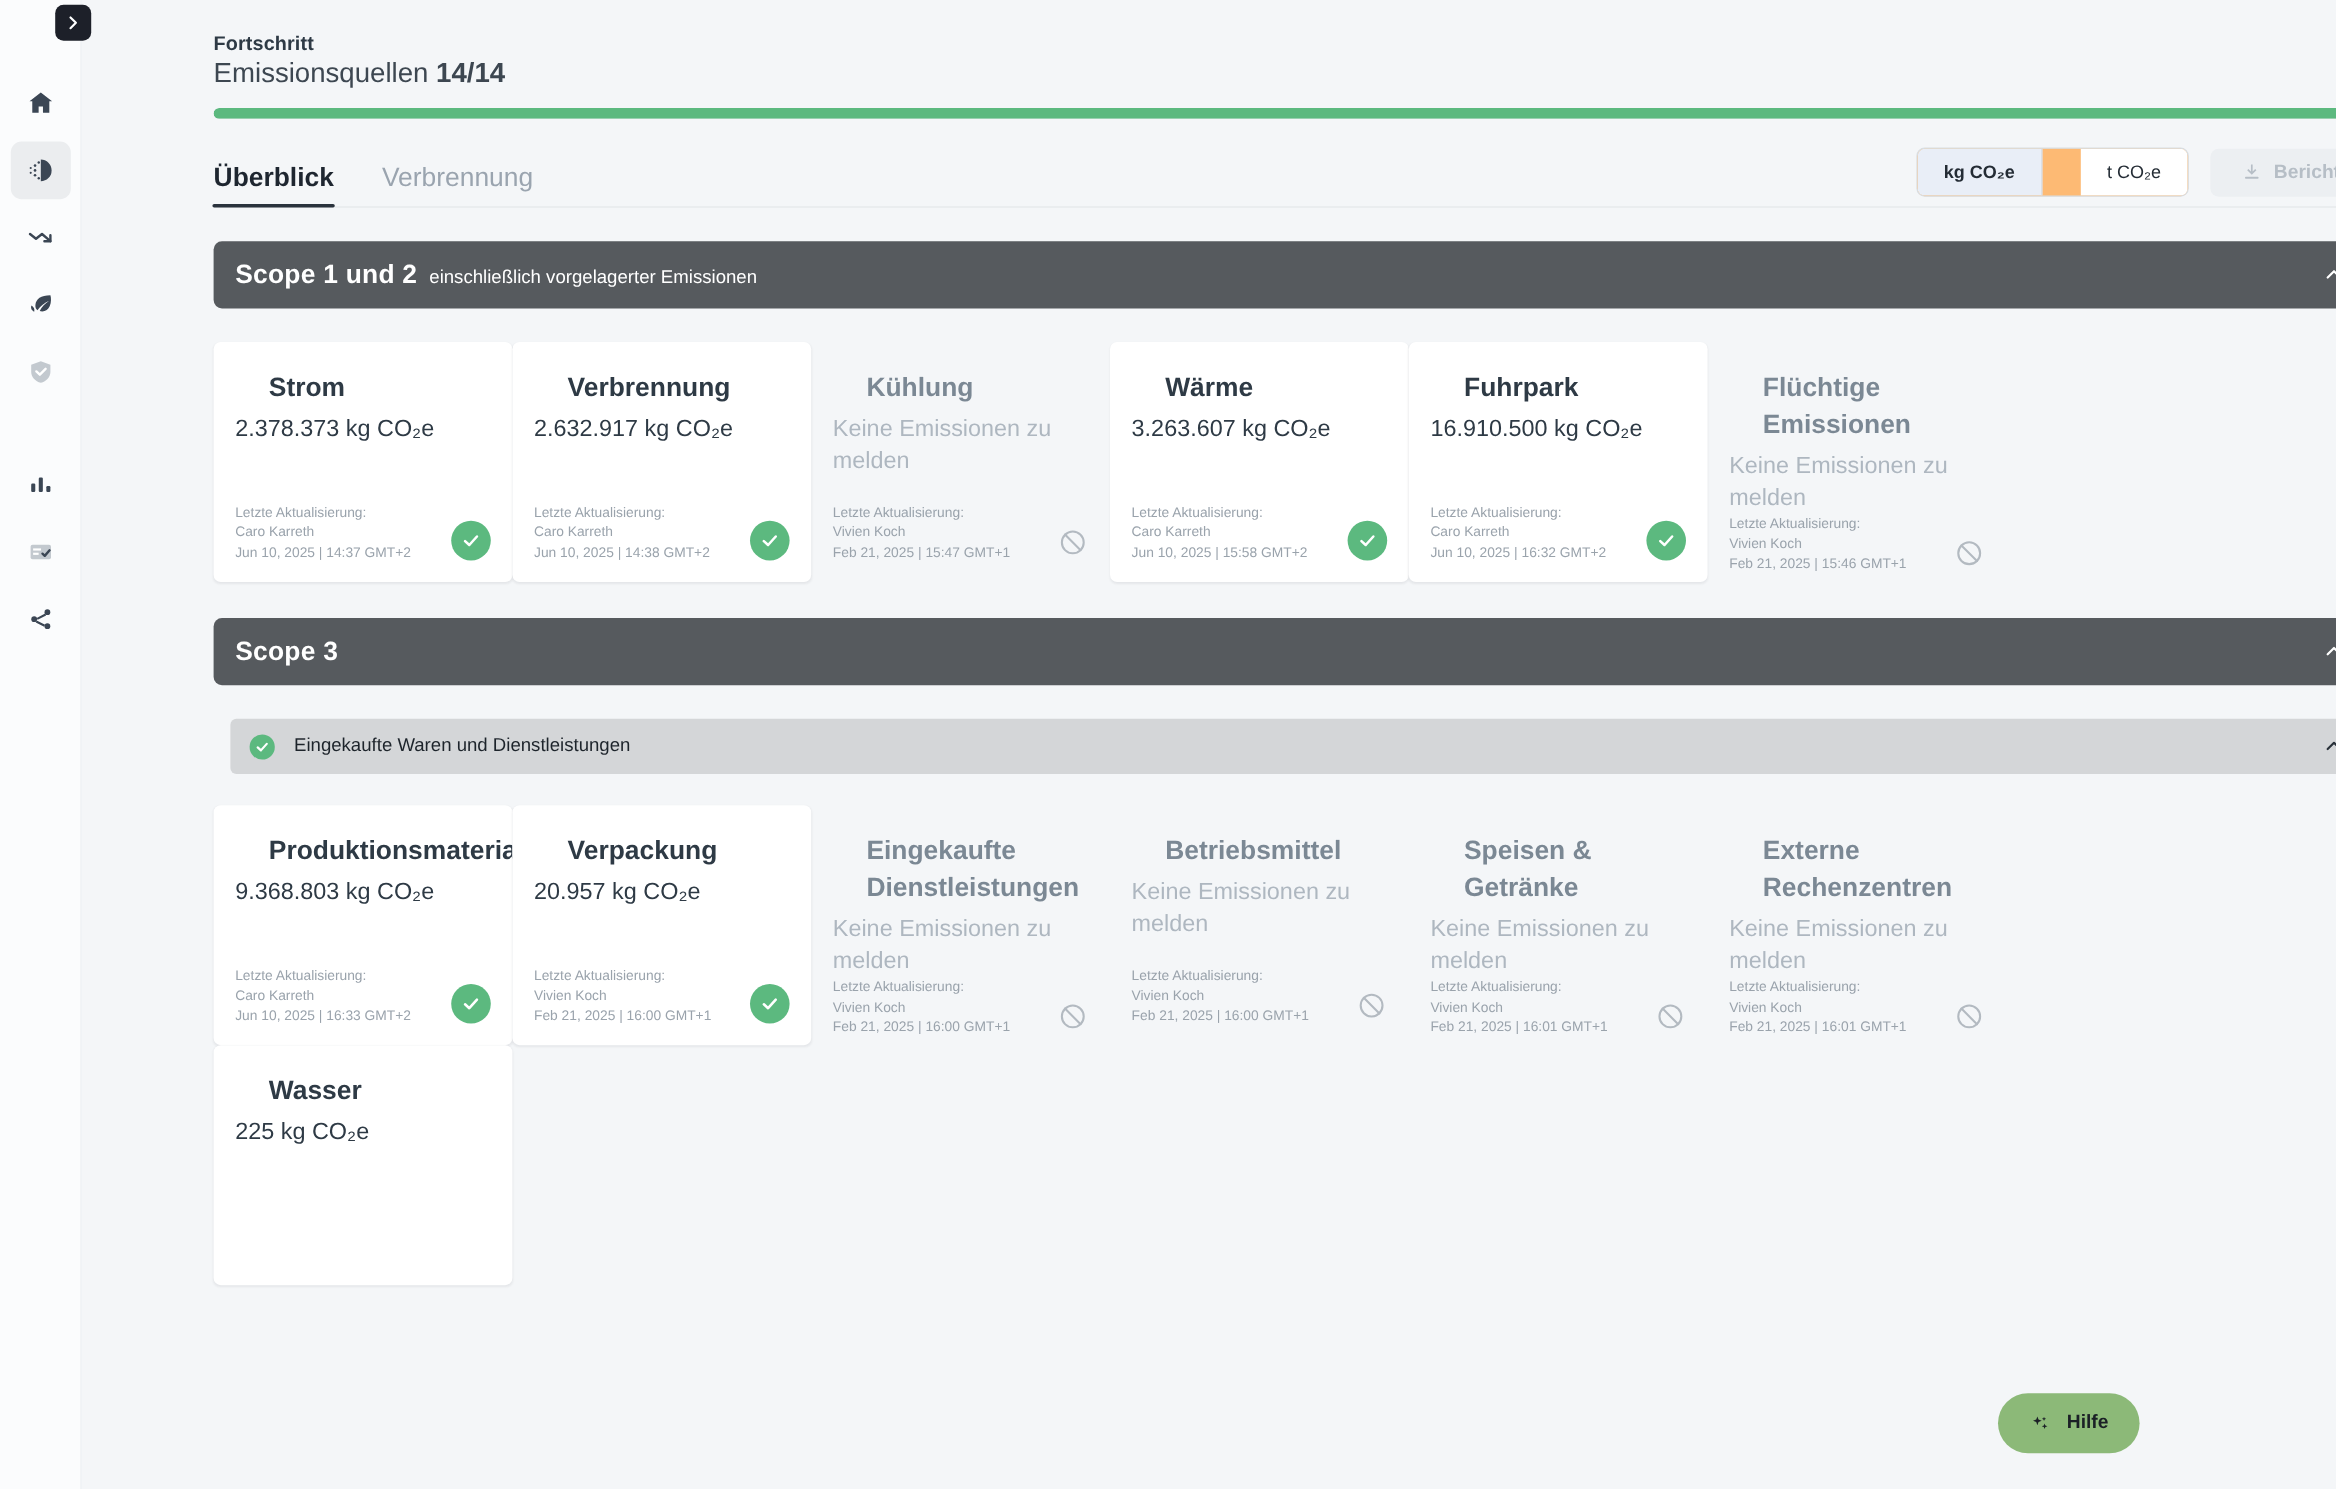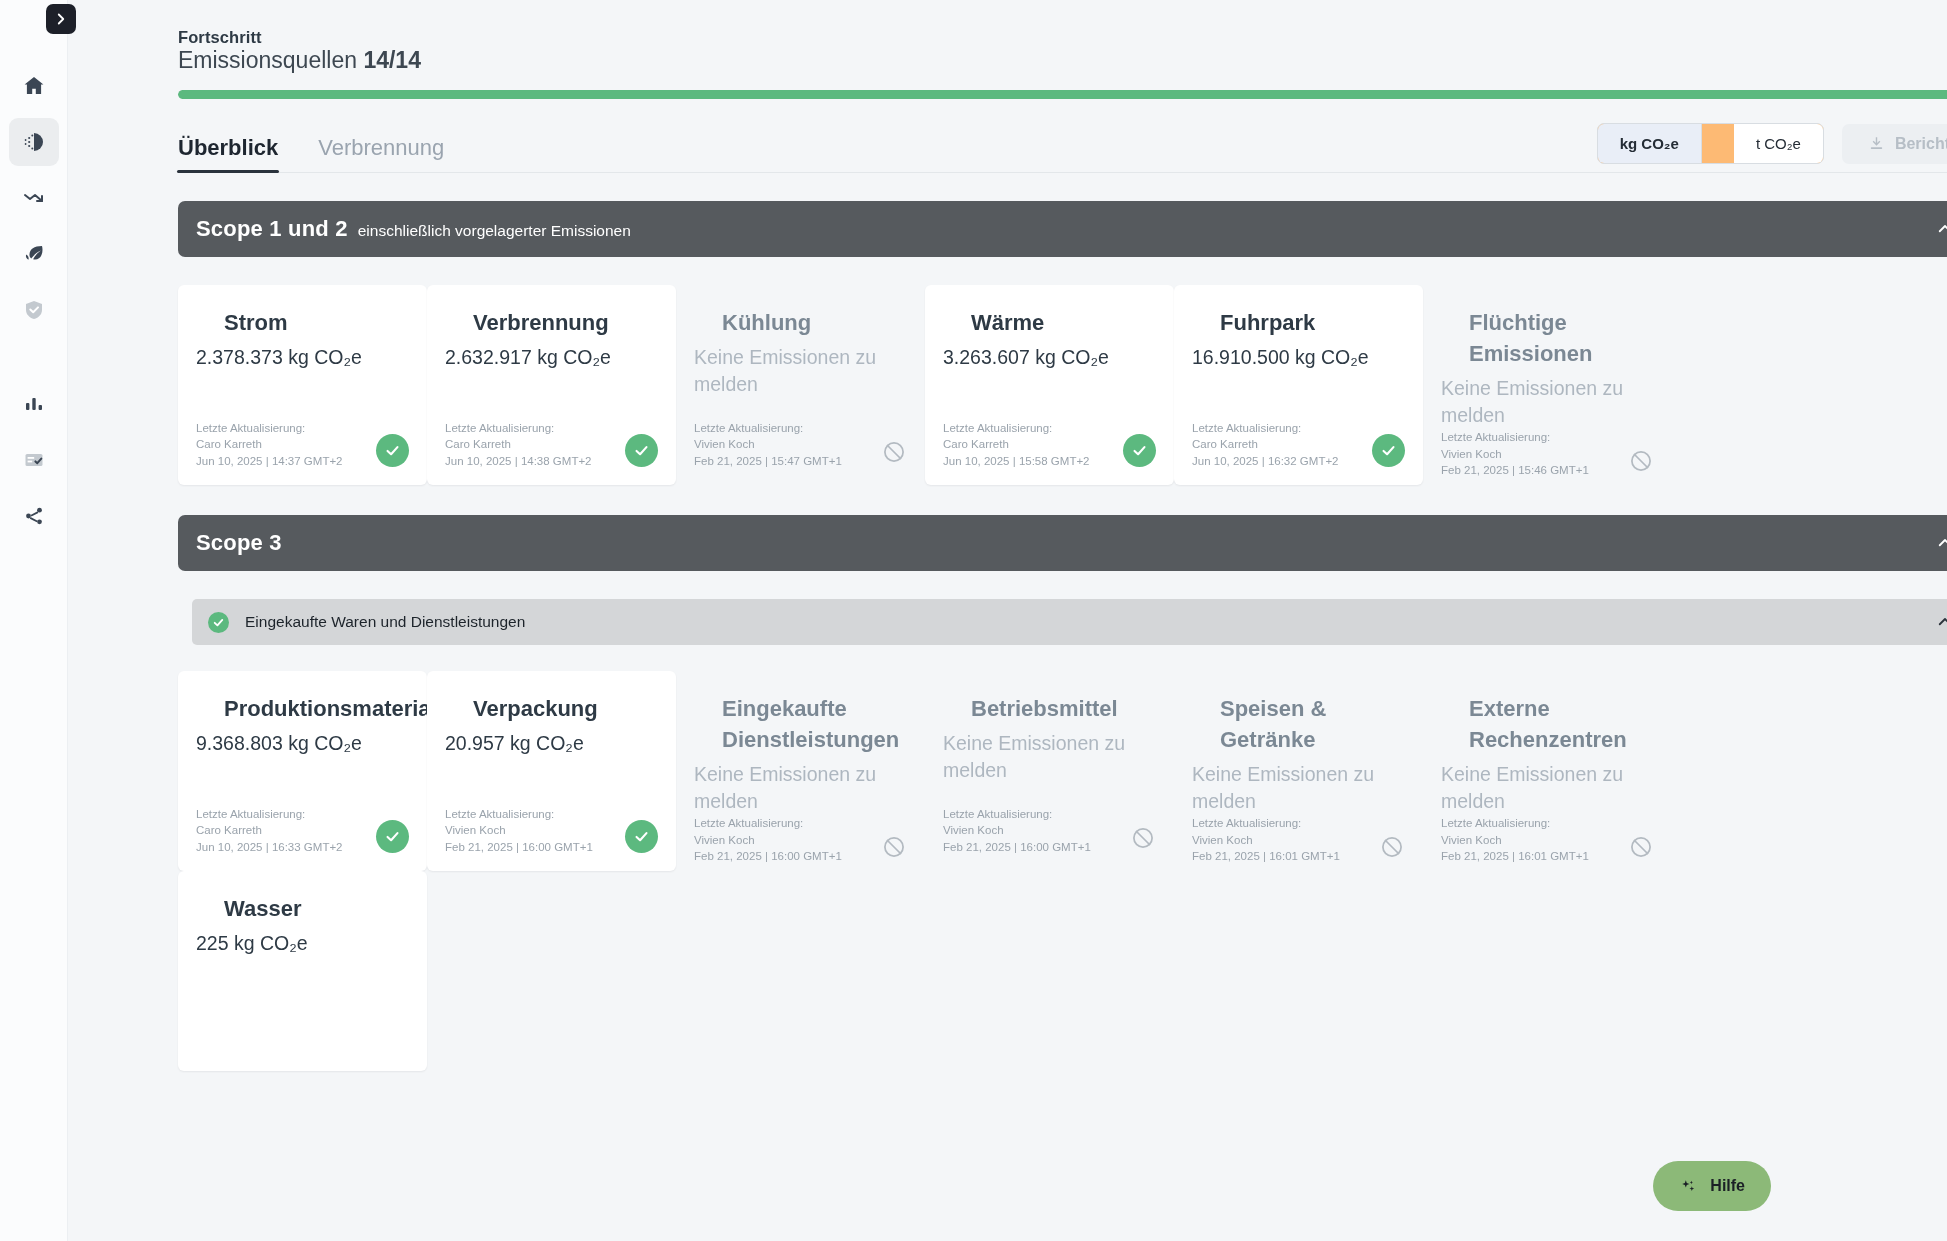--- a/index.html
+++ b/index.html
@@ -160,21 +160,21 @@
     width: 26px; height: 26px; flex: 0 0 26px; color: #b3bac1; margin-bottom: 4px;
   }
 
   .s2 { margin-top: 28px; }
   .s3-head { margin-top: 30px; }
   .sub-wrap { margin-top: 28px; }
   .cards-s3 { margin-top: 26px; }
 
   
   .help-fab {
-    position: absolute; right: 176px; bottom: 30px;
+    position: absolute; right: 164px; bottom: 30px;
     background: #8cb978; color: #1b2026; border-radius: 26px;
     height: 50px; padding: 0 26px;
     display: flex; align-items: center; gap: 12px;
     font-size: 16px; font-weight: bold; cursor: pointer;
   }
 </style>
 </head>
 <body>
 
 <div class="app">

